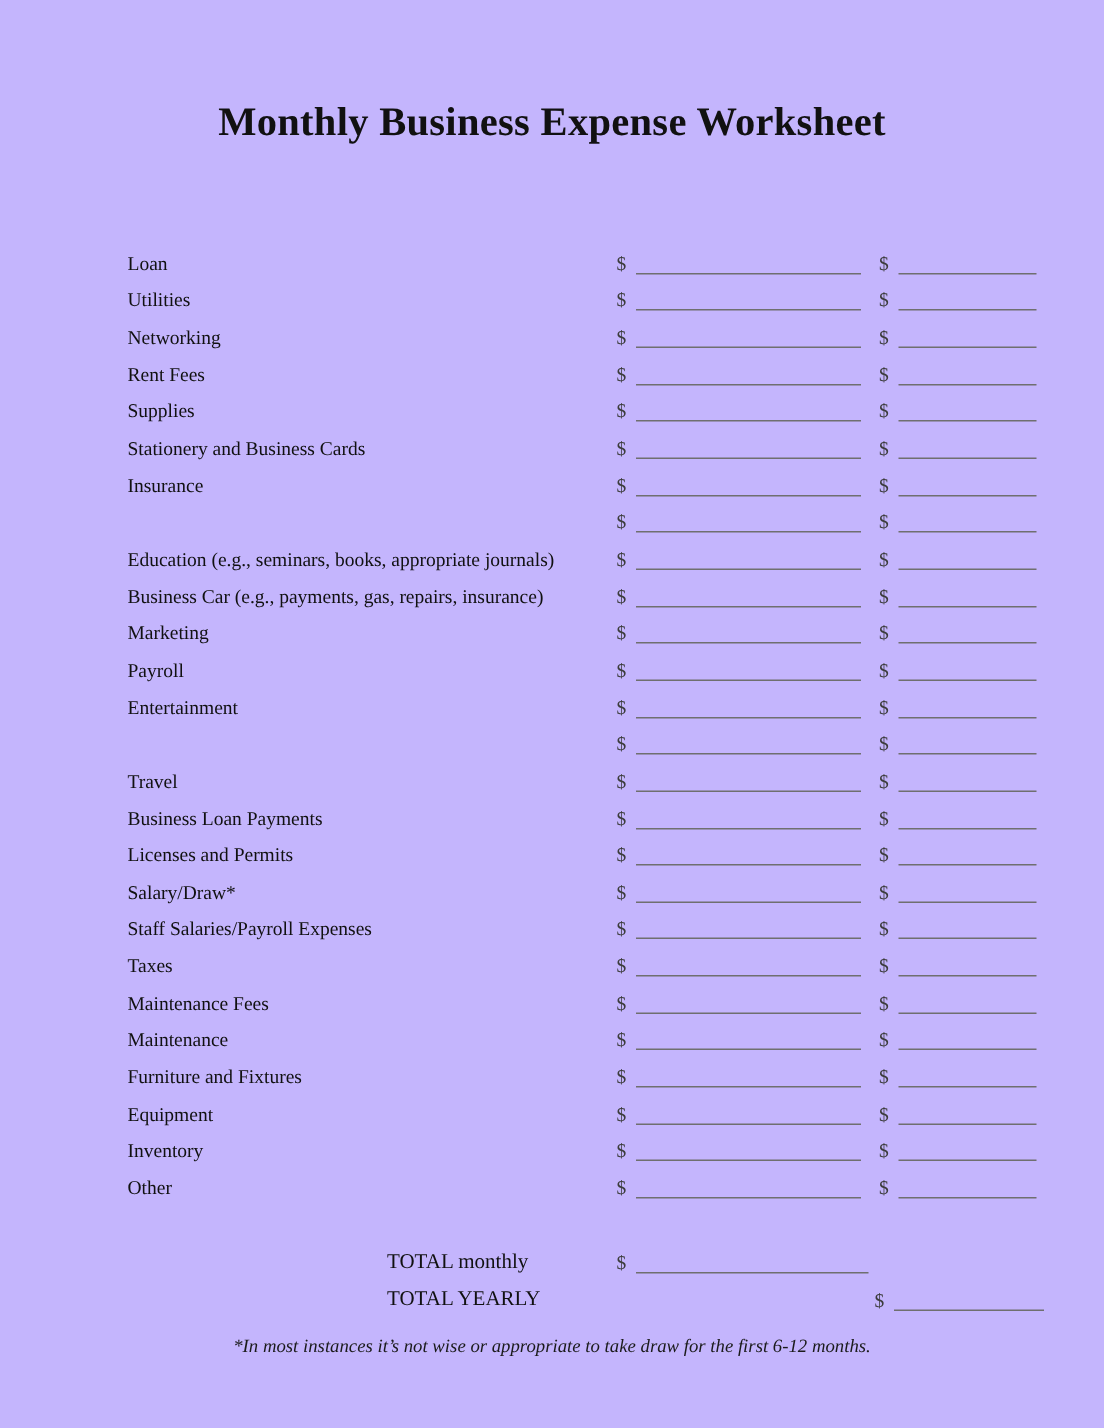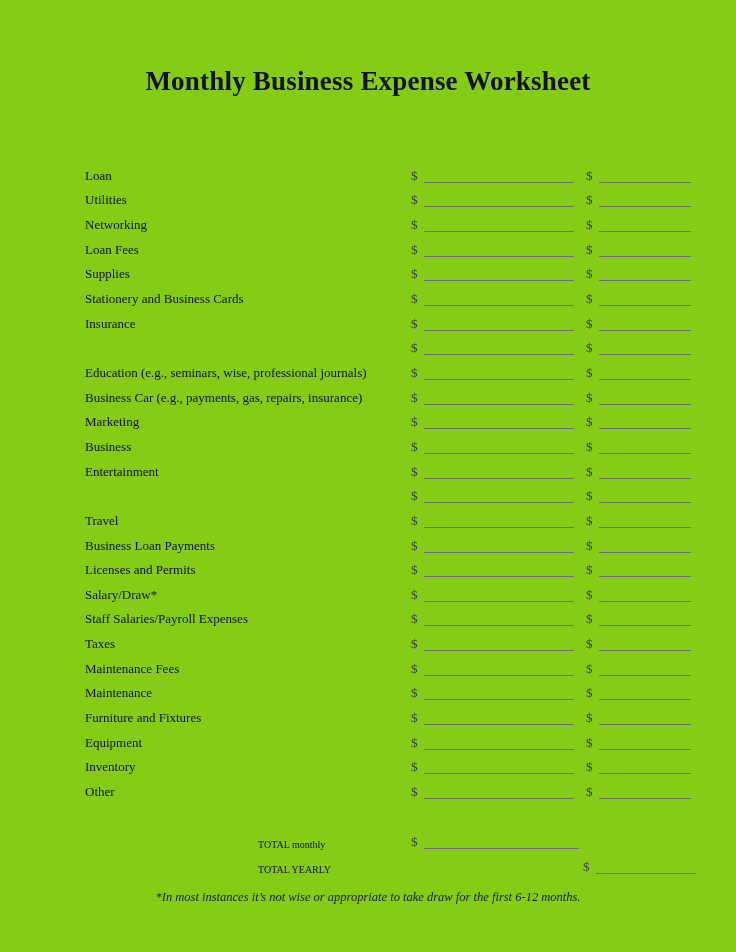--- a/index.html
+++ b/index.html
@@ -4,21 +4,21 @@
 <style>
   html, body {
     margin: 0;
     padding: 0;
     background: #ffffff;
   }
   .page {
     position: relative;
     width: 736px;
     height: 952px;
-    background: #84cc16;
+    background: #c4b5fd;
     font-family: "Liberation Serif", serif;
     color: #111111;
     overflow: hidden;
   }
   .doc-title {
     position: absolute;
     top: 66px;
     left: 0;
     width: 100%;
     text-align: center;
@@ -85,21 +85,21 @@
     width: 100%;
   }
   .total-row {
     position: relative;
     height: 25px;
   }
   .total-row .total-label {
     position: absolute;
     left: 258px;
     bottom: 4px;
-    font-size: 10px;
+    font-size: 14px;
     white-space: nowrap;
   }
   .total-row .money-mid   { left: 411px; }
   .total-row .money-right { left: 583px; }
 
   .footnote {
     position: absolute;
     top: 890px;
     left: 0;
     width: 100%;
@@ -130,21 +130,21 @@
       <span class="money money-right"><span class="dollar">$</span><span class="line line-right"></span></span>
     </div>
 
     <div class="row">
       <span class="label">Networking</span>
       <span class="money money-mid"><span class="dollar">$</span><span class="line line-mid"></span></span>
       <span class="money money-right"><span class="dollar">$</span><span class="line line-right"></span></span>
     </div>
 
     <div class="row">
-      <span class="label">Loan Fees</span>
+      <span class="label">Rent Fees</span>
       <span class="money money-mid"><span class="dollar">$</span><span class="line line-mid"></span></span>
       <span class="money money-right"><span class="dollar">$</span><span class="line line-right"></span></span>
     </div>
 
     <div class="row">
       <span class="label">Supplies</span>
       <span class="money money-mid"><span class="dollar">$</span><span class="line line-mid"></span></span>
       <span class="money money-right"><span class="dollar">$</span><span class="line line-right"></span></span>
     </div>
 
@@ -159,39 +159,39 @@
       <span class="money money-mid"><span class="dollar">$</span><span class="line line-mid"></span></span>
       <span class="money money-right"><span class="dollar">$</span><span class="line line-right"></span></span>
     </div>
 
     <div class="row">
       <span class="money money-mid"><span class="dollar">$</span><span class="line line-mid"></span></span>
       <span class="money money-right"><span class="dollar">$</span><span class="line line-right"></span></span>
     </div>
 
     <div class="row">
-      <span class="label">Education (e.g., seminars, wise, professional journals)</span>
+      <span class="label">Education (e.g., seminars, books, appropriate journals)</span>
       <span class="money money-mid"><span class="dollar">$</span><span class="line line-mid"></span></span>
       <span class="money money-right"><span class="dollar">$</span><span class="line line-right"></span></span>
     </div>
 
     <div class="row">
       <span class="label">Business Car (e.g., payments, gas, repairs, insurance)</span>
       <span class="money money-mid"><span class="dollar">$</span><span class="line line-mid"></span></span>
       <span class="money money-right"><span class="dollar">$</span><span class="line line-right"></span></span>
     </div>
 
     <div class="row">
       <span class="label">Marketing</span>
       <span class="money money-mid"><span class="dollar">$</span><span class="line line-mid"></span></span>
       <span class="money money-right"><span class="dollar">$</span><span class="line line-right"></span></span>
     </div>
 
     <div class="row">
-      <span class="label">Business</span>
+      <span class="label">Payroll</span>
       <span class="money money-mid"><span class="dollar">$</span><span class="line line-mid"></span></span>
       <span class="money money-right"><span class="dollar">$</span><span class="line line-right"></span></span>
     </div>
 
     <div class="row">
       <span class="label">Entertainment</span>
       <span class="money money-mid"><span class="dollar">$</span><span class="line line-mid"></span></span>
       <span class="money money-right"><span class="dollar">$</span><span class="line line-right"></span></span>
     </div>
 

